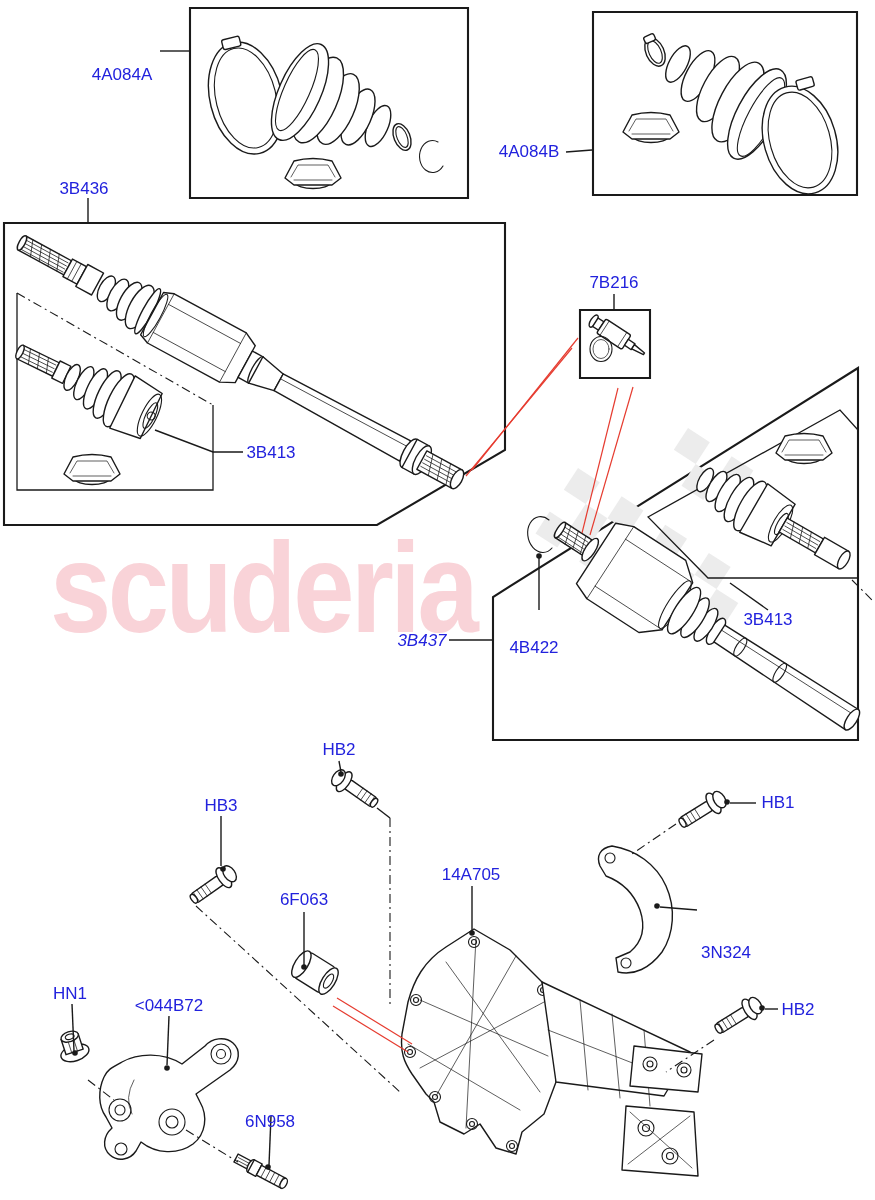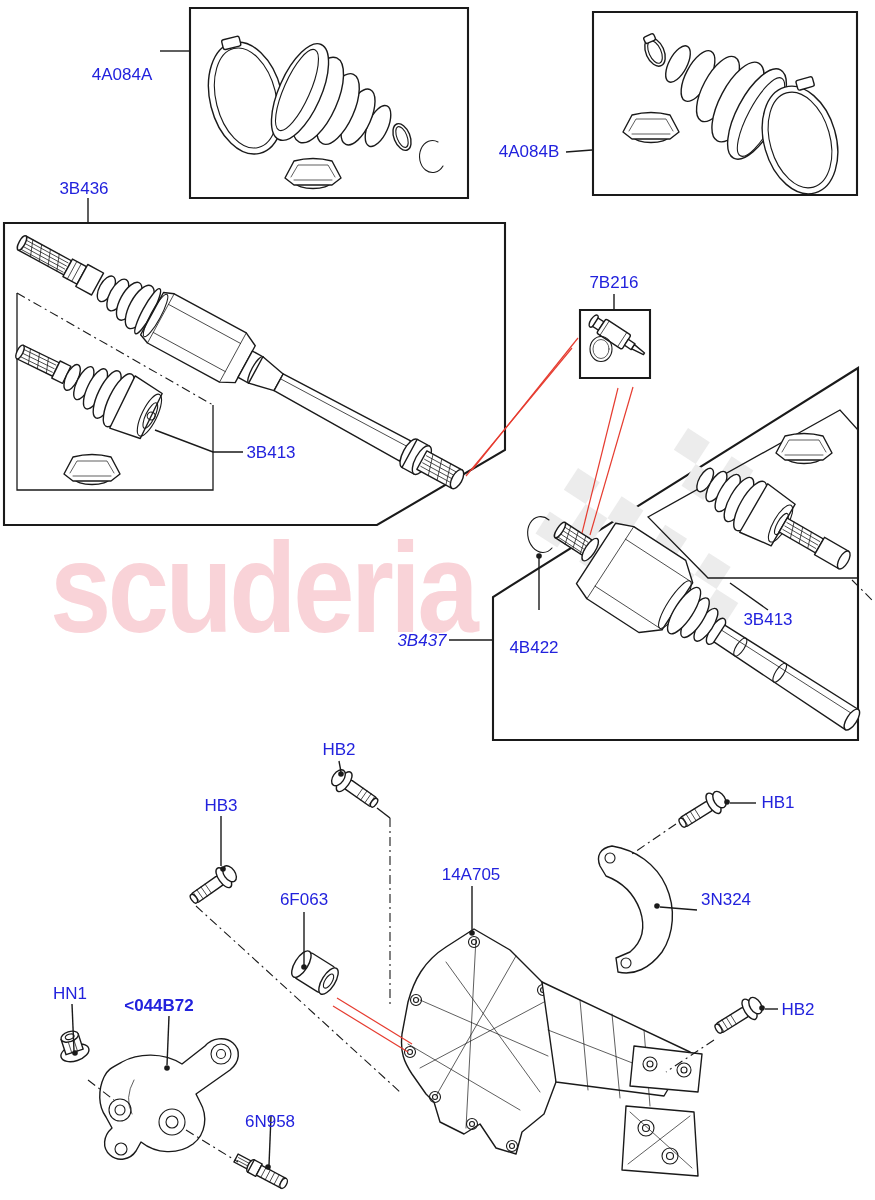--- a/index.html
+++ b/index.html
@@ -405,20 +405,20 @@
     <div class="lbl" style="left:271px;top:453px;">3B413</div>
     <div class="lbl" style="left:614px;top:283px;">7B216</div>
     <div class="lbl" style="left:534px;top:619px;margin-top:29px;">4B422</div>
     <div class="lbl" style="left:422px;top:641px;font-style:italic;">3B437</div>
     <div class="lbl" style="left:768px;top:620px;">3B413</div>
     <div class="lbl" style="left:339px;top:750px;">HB2</div>
     <div class="lbl" style="left:221px;top:806px;">HB3</div>
     <div class="lbl" style="left:778px;top:803px;">HB1</div>
     <div class="lbl" style="left:471px;top:875px;text-align:center;">14A705</div>
     <div class="lbl" style="left:304px;top:900px;">6F063</div>
-    <div class="lbl" style="left:726px;top:900px;text-align:center;">3N324</div>
+    <div class="lbl" style="left:726px;top:953px;text-align:center;">3N324</div>
     <div class="lbl" style="left:798px;top:1010px;">HB2</div>
     <div class="lbl" style="left:70px;top:994px;">HN1</div>
-    <div class="lbl" style="left:159px;top:1006px;font-weight:bold;">&lt;044B72</div>
+    <div class="lbl" style="left:169px;top:1006px;">&lt;044B72</div>
     <div class="lbl" style="left:270px;top:1106px;margin-top:16px;">6N958</div>
   </div>
 
 </div>
 
 </body></html>

